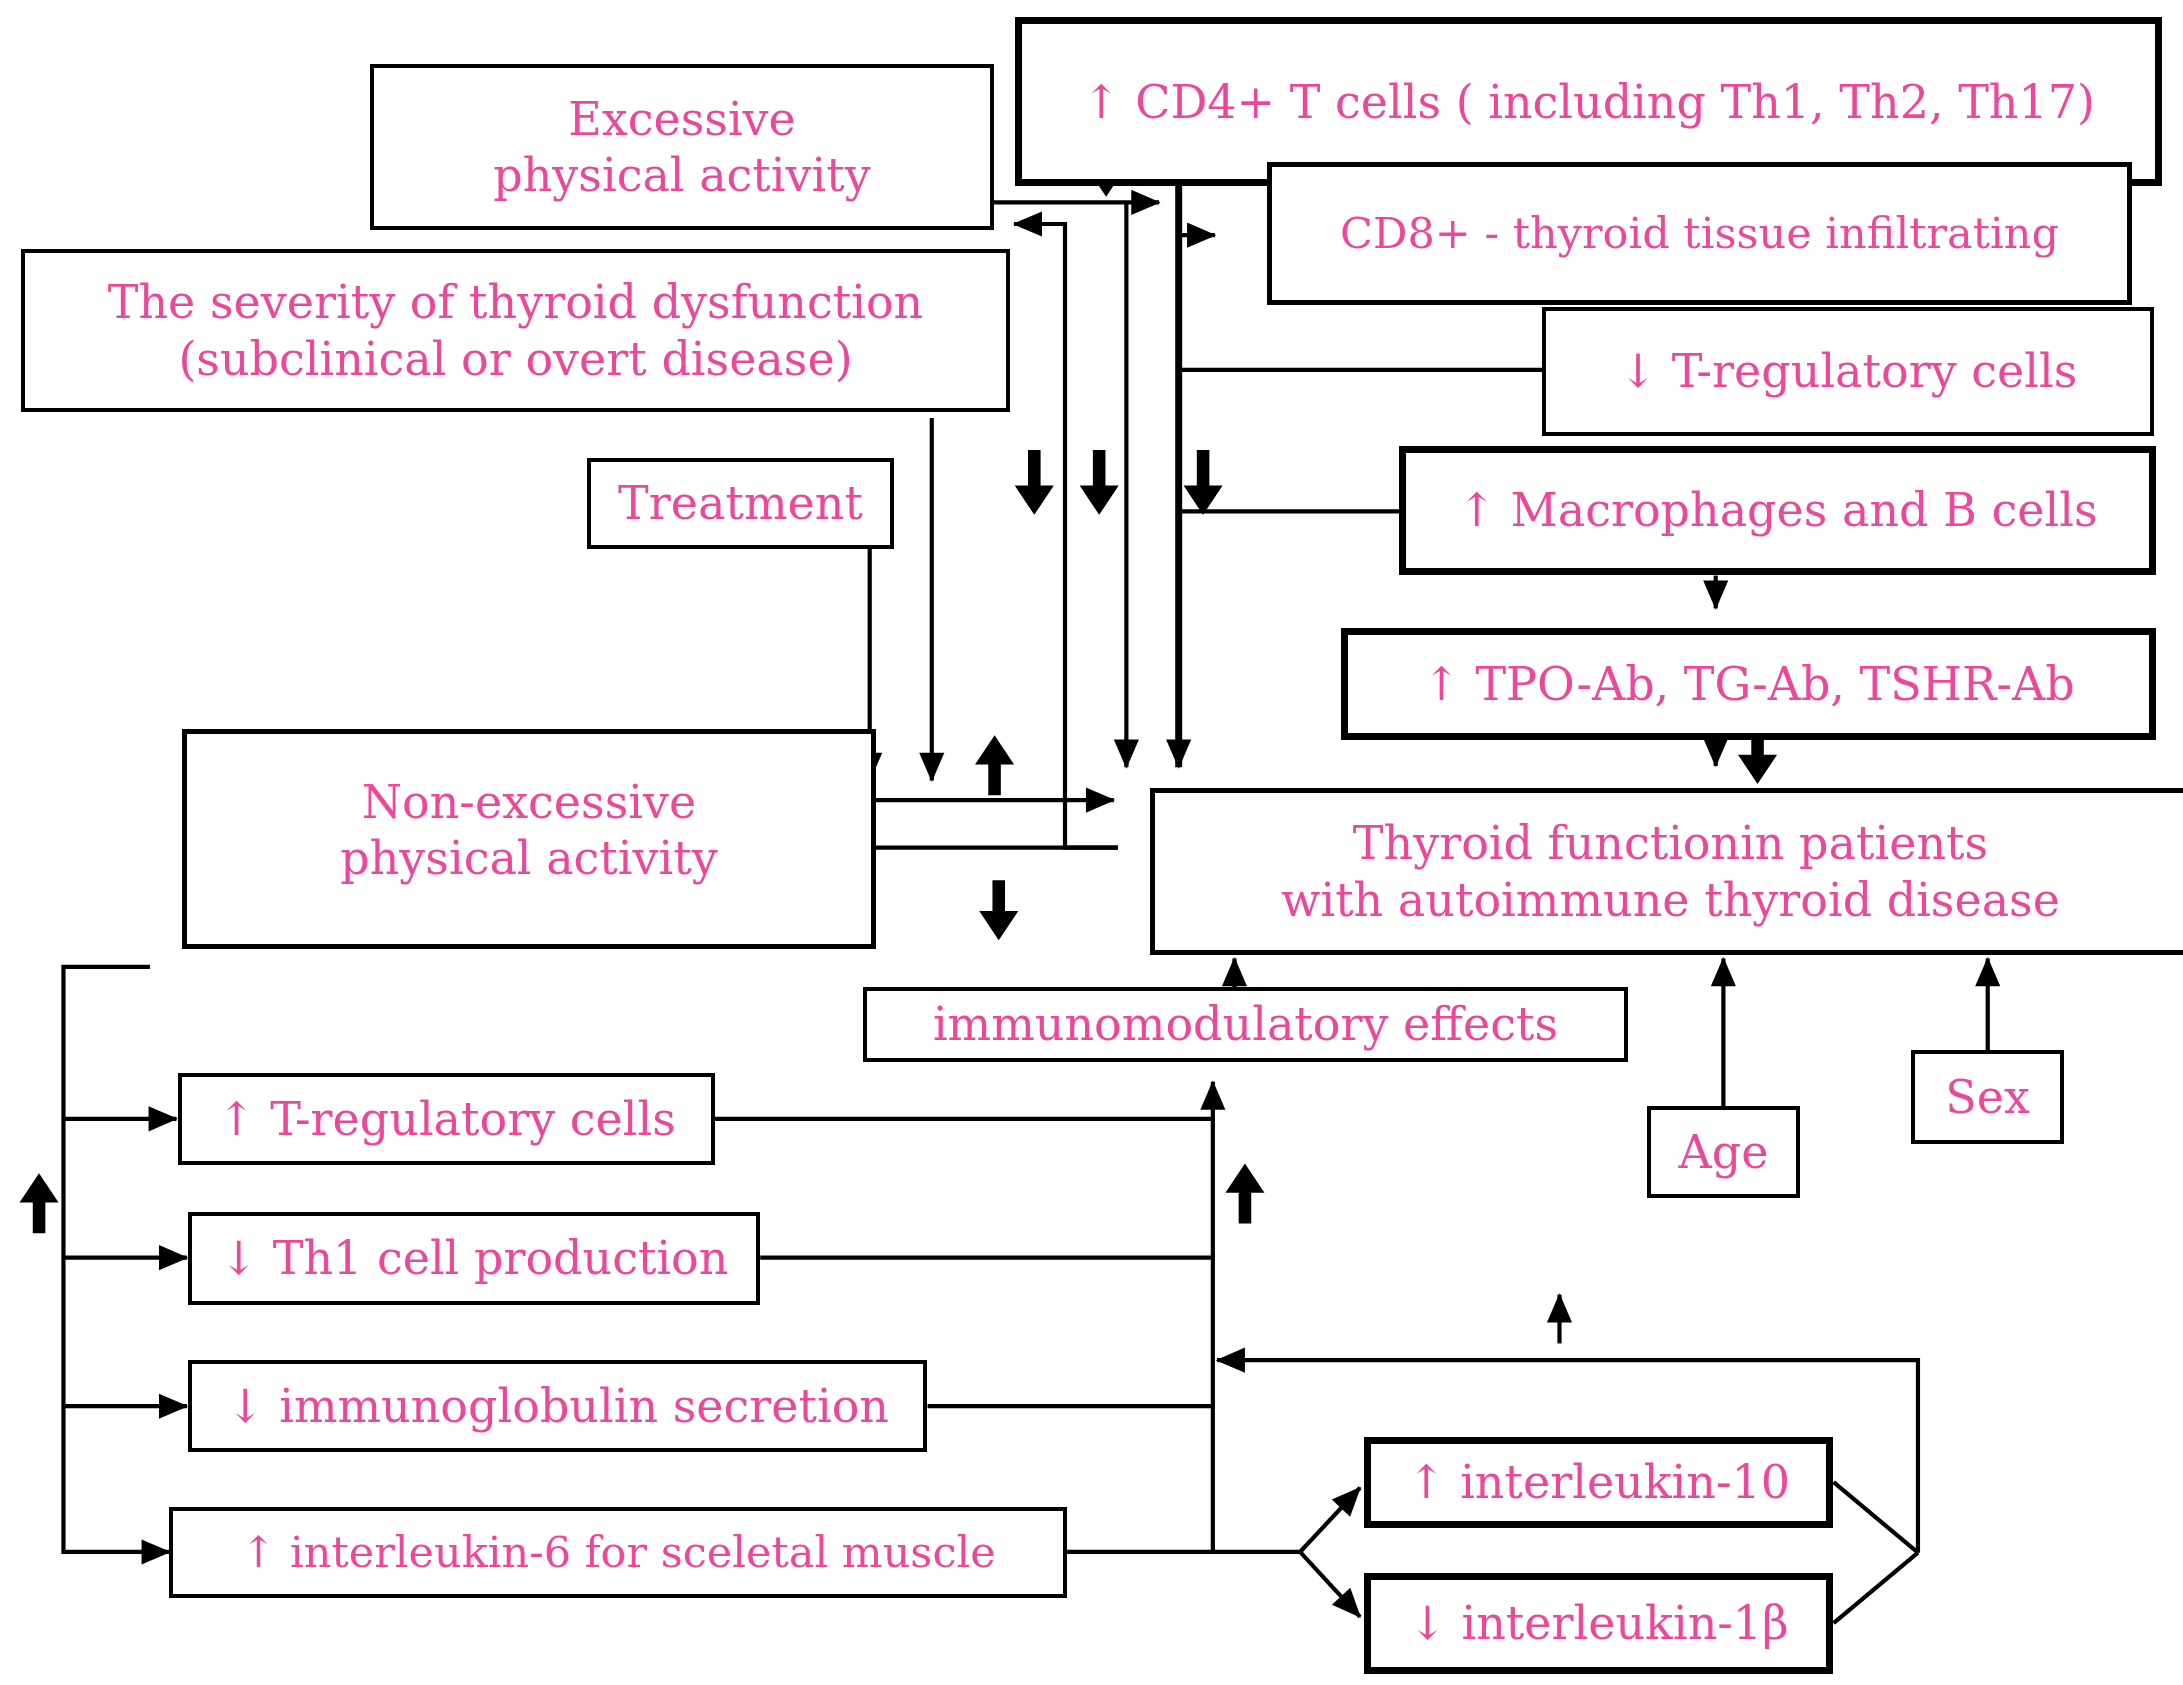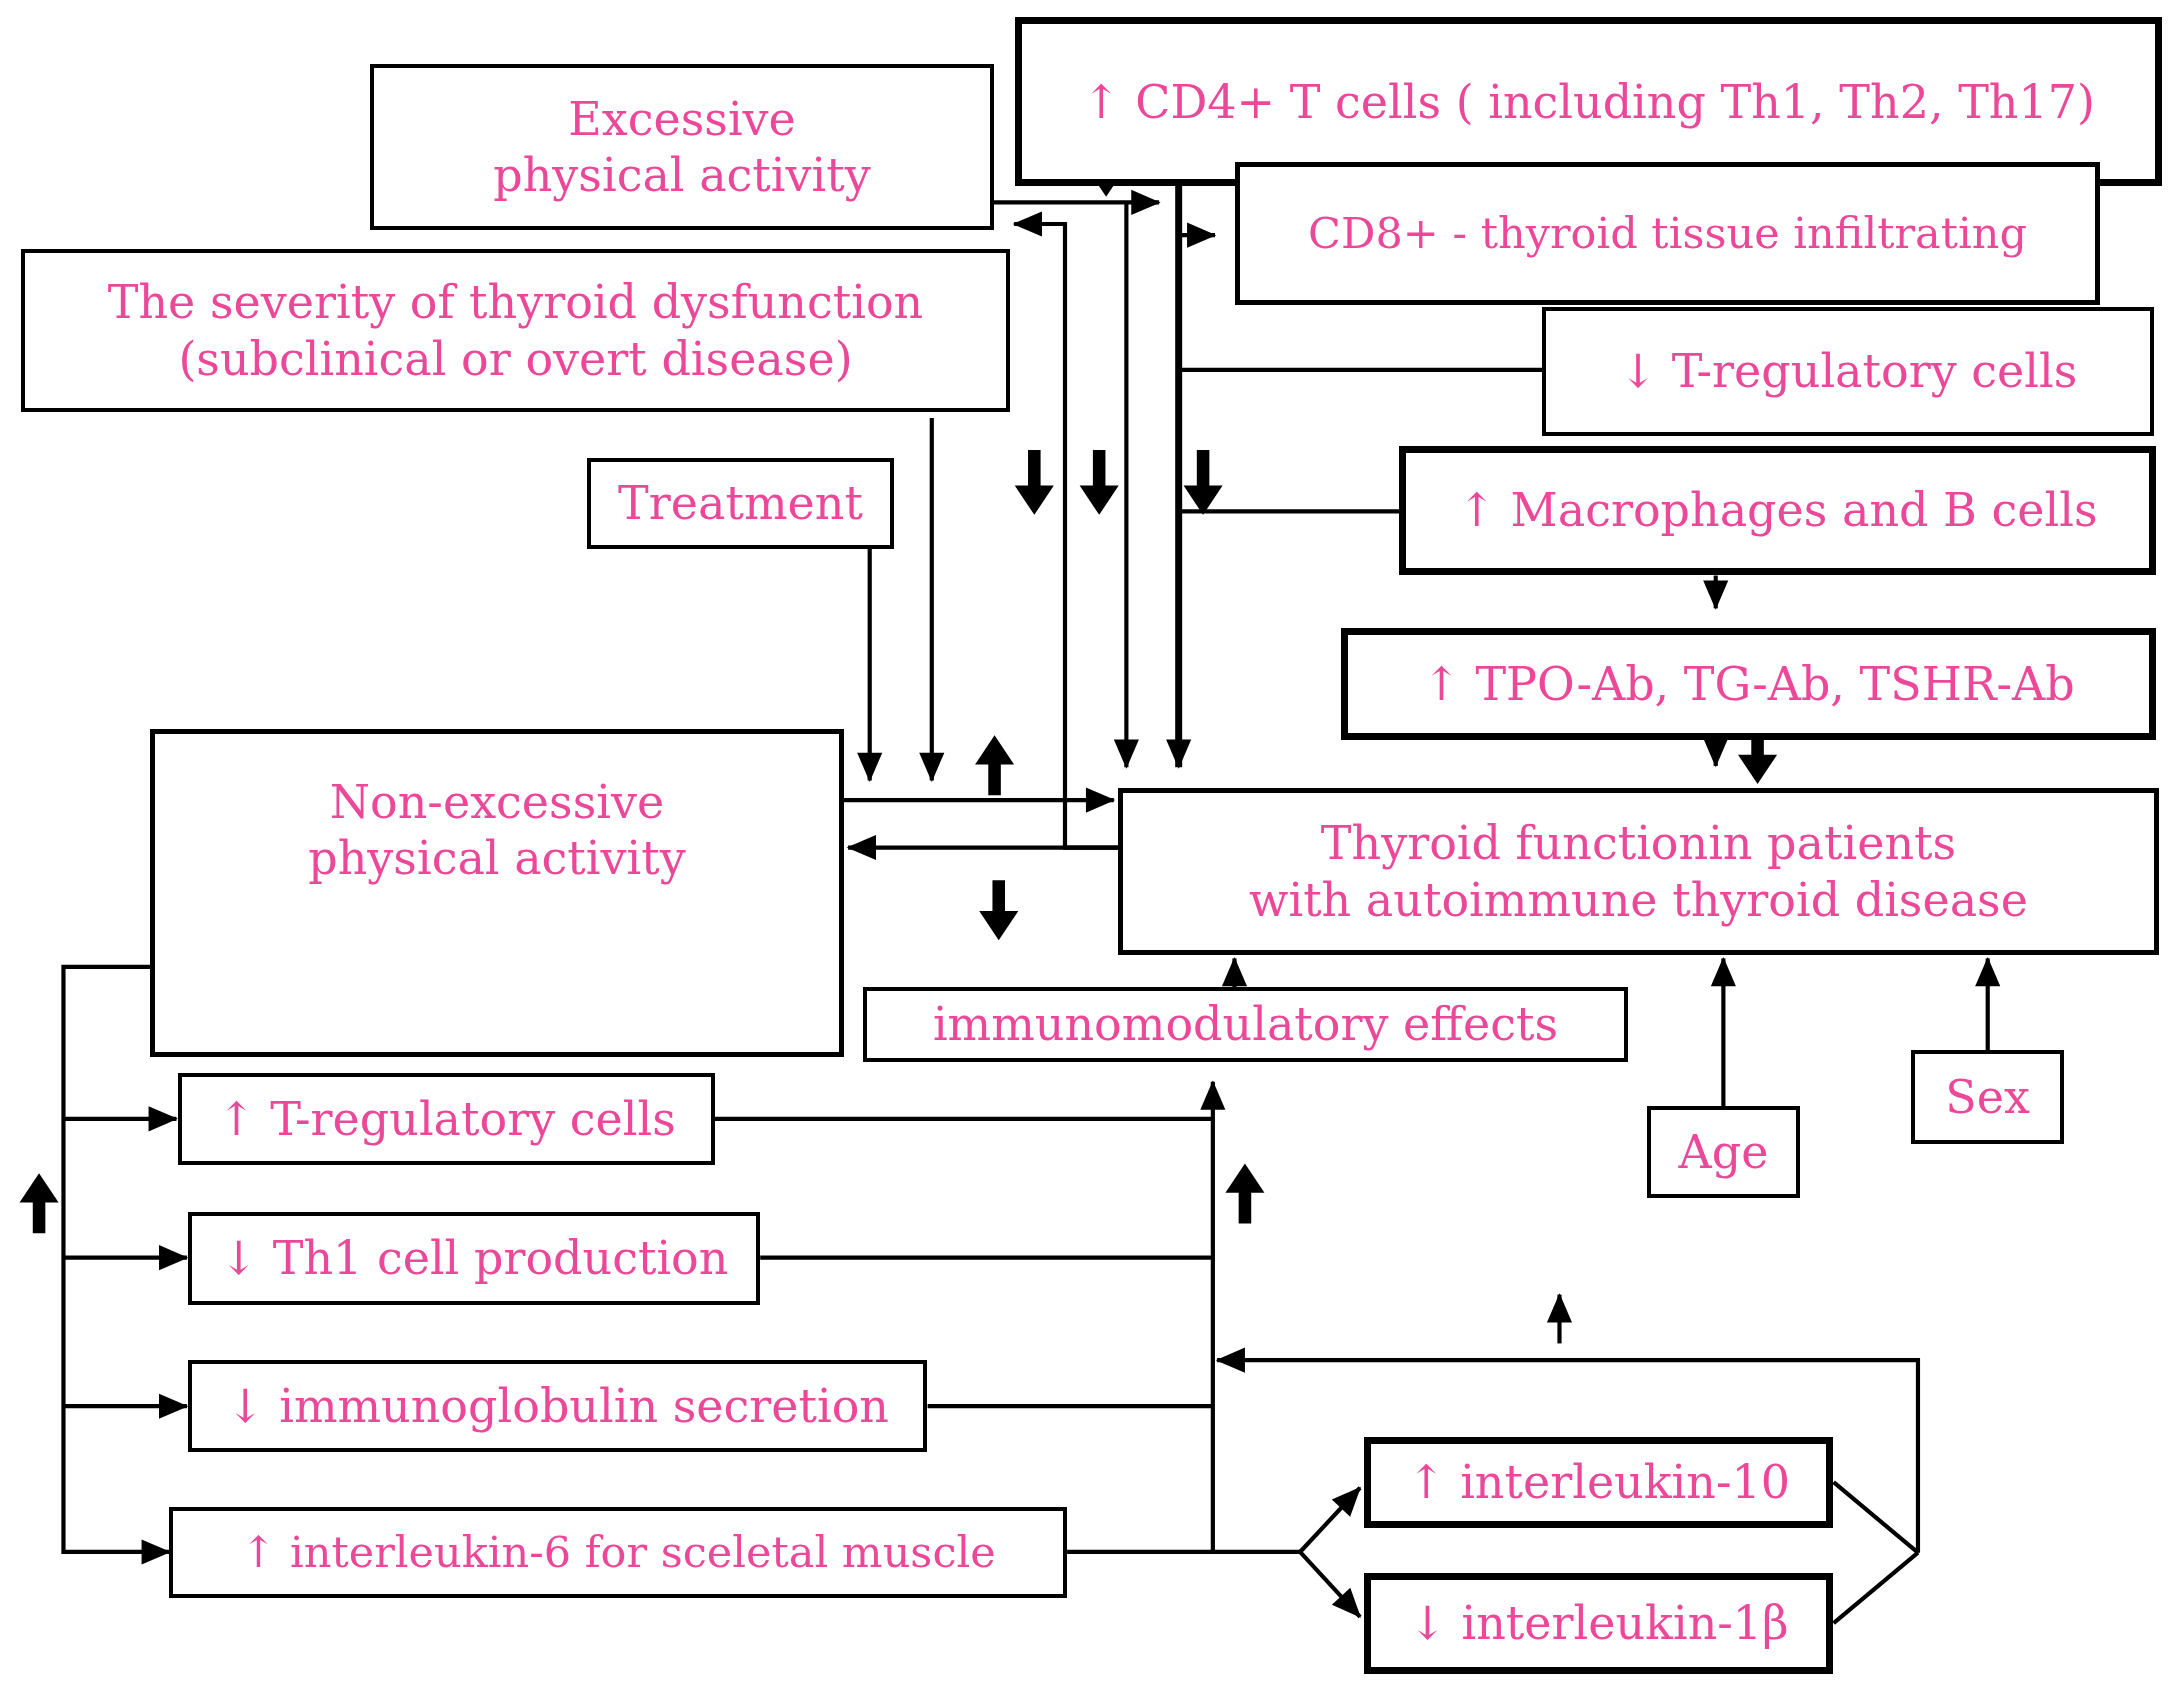--- a/index.html
+++ b/index.html
@@ -31,21 +31,21 @@
     display: flex;
     align-items: center;
     justify-content: center;
     text-align: center;
     font-size: 46px;
     line-height: 1.22;
     white-space: pre-line;
     color: #ec4899;
   }
   .bw10 { border-width: 7px; }
-  .bw8  { border-width: 5.6px; }
+  .bw8  { border-width: 5.6px; margin-left: 32px; }
   .fs62 { font-size: 43px; }
   .padTop { align-items: flex-start; padding-top: 40px; }
 </style>
 </head>
 <body>
 
 <div id="canvas">
 
   <svg class="connectors" viewBox="0 0 3130 2417" xmlns="http://www.w3.org/2000/svg">
     <defs>
@@ -137,21 +137,21 @@
 
   <div class="box" style="left:21px;top:249px;width:989px;height:163px;">
     <span>The severity of thyroid dysfunction
 (subclinical or overt disease)</span>
   </div>
 
   <div class="box" style="left:587px;top:458px;width:307px;height:91px;">
     <span>Treatment</span>
   </div>
 
-  <div class="box bw8 padTop" style="left:150px;top:729px;width:694px;height:328px;">
+  <div class="box bw8 padTop" style="left:150px;top:729px;width:694px;height:220px;">
     <span>Non-excessive
 physical activity</span>
   </div>
 
   <div class="box bw8" style="left:1118px;top:788px;width:1041px;height:167px;">
     <span>Thyroid functionin patients
 with autoimmune thyroid disease</span>
   </div>
 
   <div class="box" style="left:863px;top:987px;width:765px;height:75px;">

